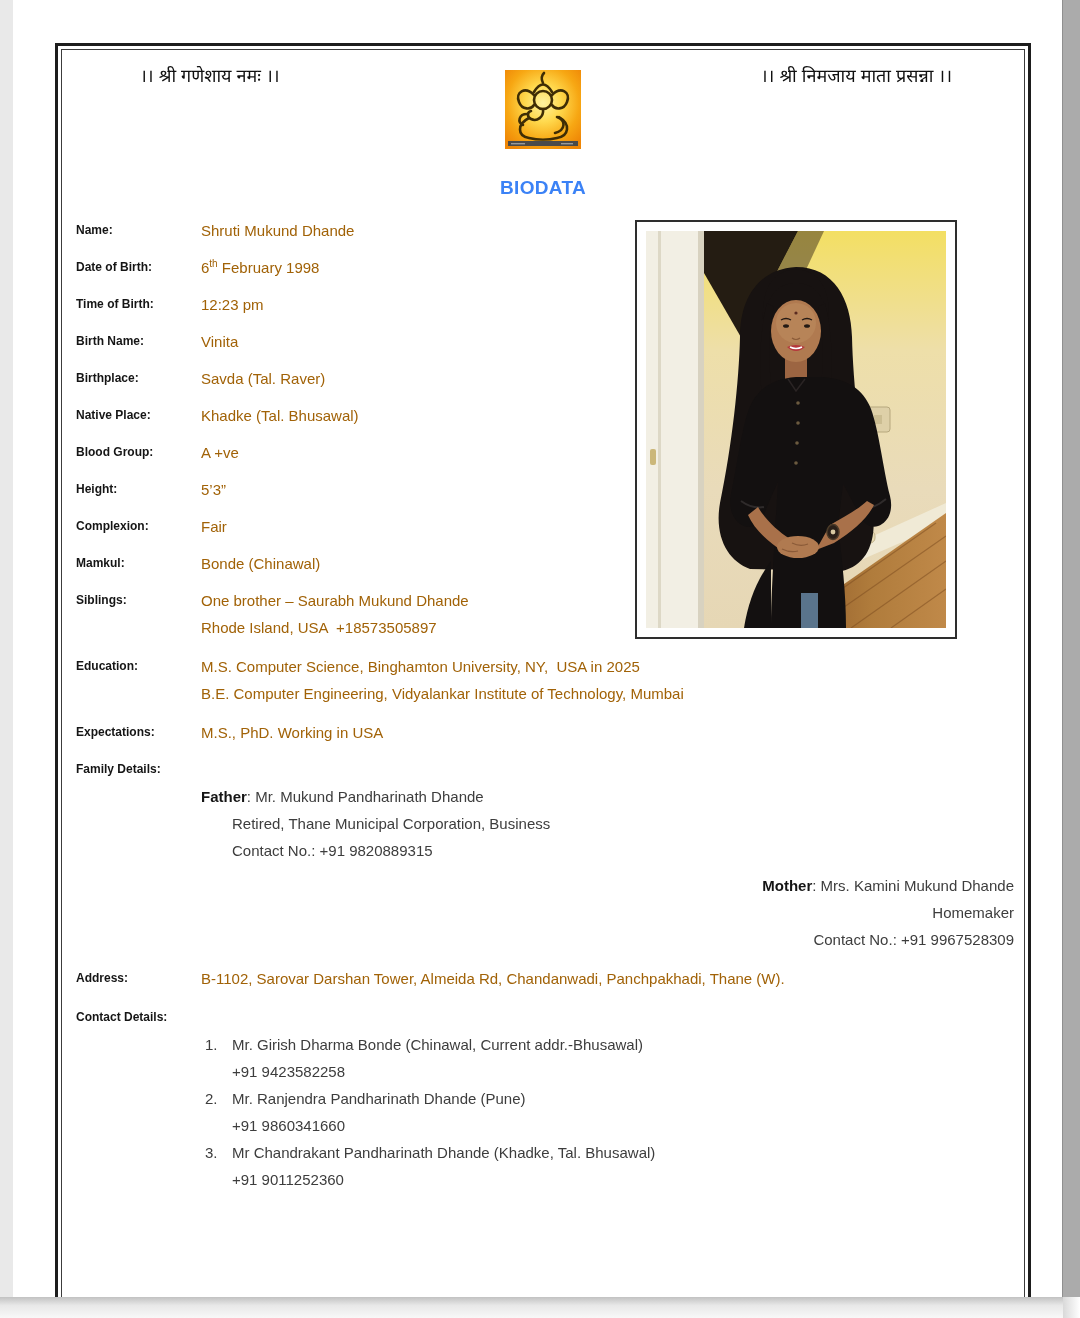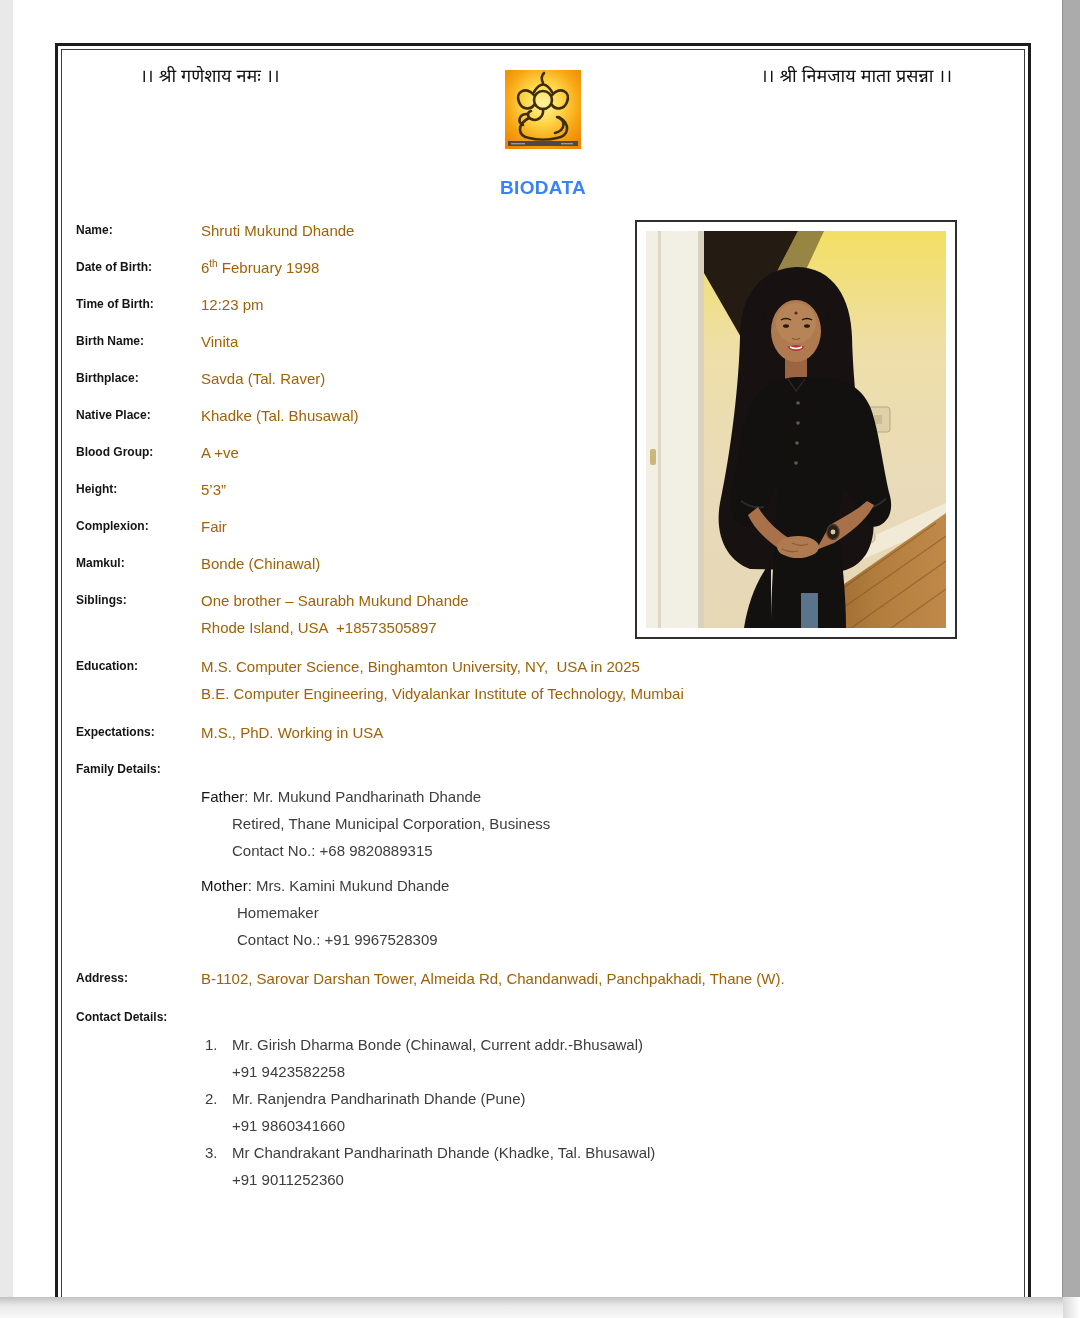--- a/index.html
+++ b/index.html
@@ -27,23 +27,23 @@
   .row{display:flex;margin-bottom:10px;}
   .row.tight{margin-bottom:0;}
   .row.after12{margin-bottom:12px;}
   .lbl{flex:0 0 125px;font-weight:bold;font-size:12px;color:#151515;}
   .val{color:#a16207;white-space:pre-wrap;}
   .val .blk{display:block;}
   sup{font-size:10px;line-height:0;margin-top:48px;}
   .indent1{margin-left:125px;}
   .sub{margin-left:31px;color:#3d3d3d;}
   .sub.m2{margin-left:36px;}
-  .bold-inline{font-weight:normal;color:#151515;}
+  .bold-inline{font-weight:bold;color:#151515;}
   .famblock{margin-bottom:8px;color:#3d3d3d;}
-  .famblock.last{margin-bottom:12px;}
+  .famblock.last{margin-bottom:12px;text-align:right;}
   .contact-item{display:flex;color:#3d3d3d;}
   .contact-num{flex:0 0 27px;margin-left:129px;}
   .contact-body{flex:1;}
   .contact-phone{display:block;}
 
   .photo-frame{position:absolute;left:635px;top:220px;width:322px;height:419px;
                border:2px solid #2e2e2e;background:#ffffff;padding:9px;box-sizing:border-box;}
   .photo{width:100%;height:100%;position:relative;overflow:hidden;background:#eee3c6;}
   .photo svg{display:block;width:100%;height:100%;}
 </style>
@@ -156,21 +156,21 @@
           <span class="val">M.S., PhD. Working in USA</span>
         </div>
 
         <div class="row tight">
           <span class="lbl" style="flex-basis:auto;">Family Details:</span>
         </div>
 
         <div class="famblock indent1">
           <div><span class="bold-inline">Father</span><span>: Mr. Mukund Pandharinath Dhande</span></div>
           <div class="sub">Retired, Thane Municipal Corporation, Business</div>
-          <div class="sub">Contact No.: +68 9820889315</div>
+          <div class="sub">Contact No.: +91 9820889315</div>
         </div>
 
         <div class="famblock indent1 last">
           <div><span class="bold-inline">Mother</span><span>: Mrs. Kamini Mukund Dhande</span></div>
           <div class="sub m2">Homemaker</div>
           <div class="sub m2">Contact No.: +91 9967528309</div>
         </div>
 
         <div class="row after12">
           <span class="lbl">Address:</span>

